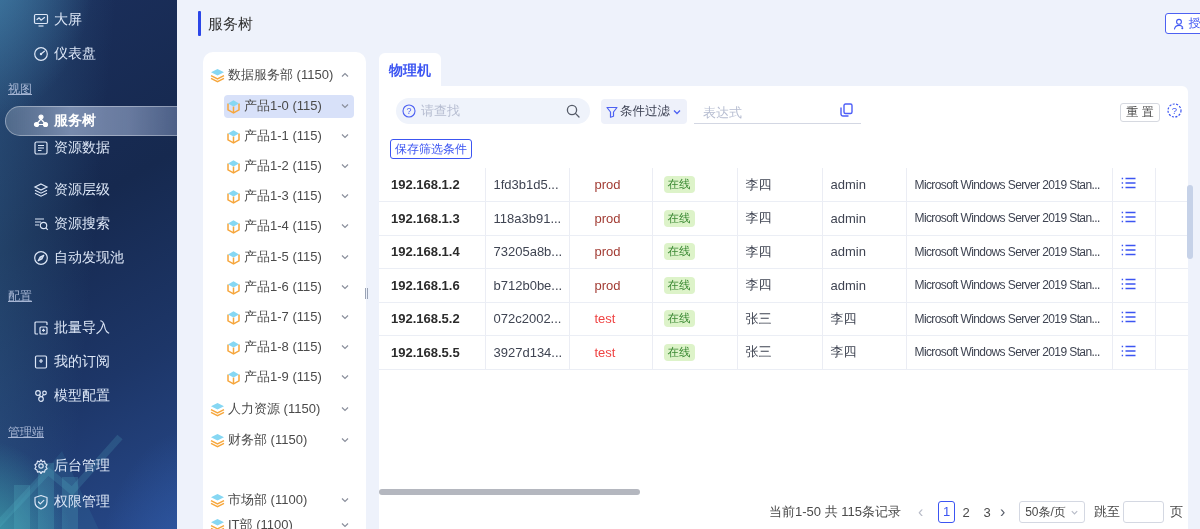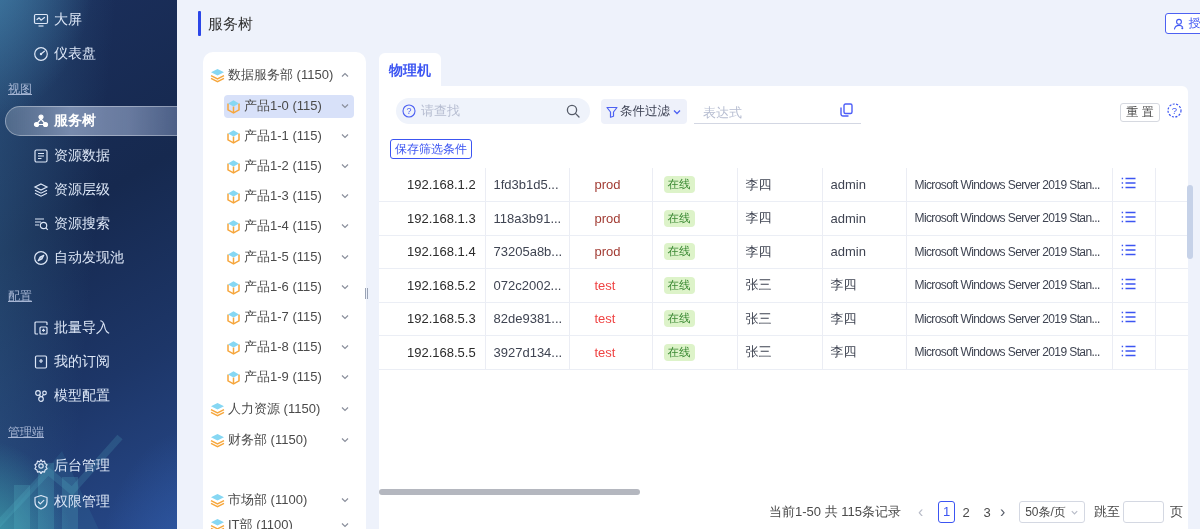--- a/index.html
+++ b/index.html
@@ -44,21 +44,21 @@
 #expr span{position:absolute;left:9px;top:5px;}
 #expr svg{position:absolute;right:8px;top:4px;}
 #resetbtn{position:absolute;left:741px;top:17px;width:40px;height:19px;border:1px solid #d6d9e0;border-radius:3px;background:#fff;color:#4a4a4a;font-size:12px;text-align:center;line-height:17px;}
 #helpq{position:absolute;left:788px;top:17px;}
 #savebtn{position:absolute;left:11px;top:53px;width:82px;height:20px;border:1px solid #3c55f2;border-radius:3px;color:#3c55f2;font-size:12px;text-align:center;line-height:18px;background:#fff;}
 
 #tbl{position:absolute;left:0;top:82px;width:809px;border-collapse:collapse;table-layout:fixed;font-size:13px;color:#3f4452;}
 #tbl th{font-weight:bold;color:#333;text-align:left;height:32px;padding:0 0 0 8px;border-bottom:1px solid #e6e9f2;border-right:1px solid #ebedf4;white-space:nowrap;overflow:hidden;}
 #tbl td{height:33.5px;padding:0 0 0 8px;border-bottom:1px solid #ebeef5;border-right:1px solid #ebedf4;white-space:nowrap;overflow:hidden;}
 #tbl th:last-child,#tbl td:last-child{border-right:none;}
-#tbl td.ip{font-weight:normal;color:#2b2b2b;padding-left:28px;}
+#tbl td.ip{font-weight:bold;color:#2b2b2b;padding-left:12px;}
 #tbl th.ip{padding-left:12px;}
 #tbl td.env{color:#a23c34;padding-left:25px;}
 #tbl td.envt{color:#ef4444;padding-left:25px;margin-left:33px;}
 .badge{display:inline-block;background:#ddf3c9;color:#3d8b35;font-size:11.5px;padding:1px 4px;border-radius:4px;margin-left:3px;}
 .sorts{display:inline-block;vertical-align:middle;margin-left:4px;}
 #tbl td.os{font-size:12px;letter-spacing:-0.6px;}
 
 #hthumb{position:absolute;left:0px;top:403px;width:261px;height:6px;background:#b4b7bf;border-radius:3px;}
 #vthumb{position:absolute;left:1187px;top:185px;width:6px;height:74px;background:#c6d2e8;border-radius:3px;}
 
@@ -89,21 +89,21 @@
         <circle cx="8" cy="8" r="1.2" fill="#dde7f7" stroke="none"></circle>
       </svg>仪表盘</div>
 <div class="mlbl" style="top:81px">视图</div>
 <div id="selpill"></div>
 <div class="mi" style="top:107px;font-weight:bold;color:#fff"><svg width="16" height="16" viewBox="0 0 16 16" fill="none" stroke="#fff" stroke-width="1.2">
         <circle cx="8" cy="4" r="2" fill="#fff"></circle>
         <circle cx="3.5" cy="11.5" r="2" fill="#fff"></circle>
         <circle cx="12.5" cy="11.5" r="2" fill="#fff"></circle>
         <path d="M8 6 L4.5 10 M8 6 L11.5 10 M5.5 11.5 h5"></path>
       </svg>服务树</div>
-<div class="mi" style="top:142px"><svg width="16" height="16" viewBox="0 0 16 16" fill="none" stroke="#dde7f7" stroke-width="1.2">
+<div class="mi" style="top:134px"><svg width="16" height="16" viewBox="0 0 16 16" fill="none" stroke="#dde7f7" stroke-width="1.2">
         <rect x="2" y="2" width="12" height="12" rx="1.5"></rect>
         <path d="M5 5.5 h6 M5 8 h6 M5 10.5 h3.5"></path>
       </svg>资源数据<svg class="mchev" viewBox="0 0 10 10" fill="none" stroke="#d9e3f5" stroke-width="1.6">
         <path d="M2 3.5 L5 6.5 8 3.5"></path>
       </svg></div>
 <div class="mi" style="top:176px"><svg width="16" height="16" viewBox="0 0 16 16" fill="none" stroke="#dde7f7" stroke-width="1.2">
         <path d="M8 2 L14 5 8 8 2 5z"></path>
         <path d="M2 8.2 L8 11.2 14 8.2"></path>
         <path d="M2 11.2 L8 14.2 14 11.2"></path>
       </svg>资源层级</div>
@@ -340,35 +340,35 @@
           <td><span class="badge">在线</span></td>
           <td>李四</td>
           <td>admin</td>
           <td class="os">Microsoft Windows Server 2019 Stan...</td>
           <td><svg width="15" height="12" viewBox="0 0 15 12" stroke="#3c55f2" stroke-width="1.3">
               <path d="M0.7 1.5 h1.4 M4.5 1.5 h10 M0.7 6 h1.4 M4.5 6 h10 M0.7 10.5 h1.4 M4.5 10.5 h10"></path>
             </svg></td>
           <td></td>
         </tr>
 <tr>
+          <td class="ip">192.168.1.6</td>
+          <td>b712b0be...</td>
+          <td class="env">prod</td>
+          <td><span class="badge">在线</span></td>
+          <td>李四</td>
+          <td>admin</td>
+          <td class="os">Microsoft Windows Server 2019 Stan...</td>
+          <td><svg width="15" height="12" viewBox="0 0 15 12" stroke="#3c55f2" stroke-width="1.3">
+              <path d="M0.7 1.5 h1.4 M4.5 1.5 h10 M0.7 6 h1.4 M4.5 6 h10 M0.7 10.5 h1.4 M4.5 10.5 h10"></path>
+            </svg></td>
+          <td></td>
+        </tr>
+<tr>
           <td class="ip">192.168.5.2</td>
           <td>072c2002...</td>
-          <td class="envt">test</td>
-          <td><span class="badge">在线</span></td>
-          <td>张三</td>
-          <td>李四</td>
-          <td class="os">Microsoft Windows Server 2019 Stan...</td>
-          <td><svg width="15" height="12" viewBox="0 0 15 12" stroke="#3c55f2" stroke-width="1.3">
-              <path d="M0.7 1.5 h1.4 M4.5 1.5 h10 M0.7 6 h1.4 M4.5 6 h10 M0.7 10.5 h1.4 M4.5 10.5 h10"></path>
-            </svg></td>
-          <td></td>
-        </tr>
-<tr>
-          <td class="ip">192.168.5.3</td>
-          <td>82de9381...</td>
           <td class="envt">test</td>
           <td><span class="badge">在线</span></td>
           <td>张三</td>
           <td>李四</td>
           <td class="os">Microsoft Windows Server 2019 Stan...</td>
           <td><svg width="15" height="12" viewBox="0 0 15 12" stroke="#3c55f2" stroke-width="1.3">
               <path d="M0.7 1.5 h1.4 M4.5 1.5 h10 M0.7 6 h1.4 M4.5 6 h10 M0.7 10.5 h1.4 M4.5 10.5 h10"></path>
             </svg></td>
           <td></td>
         </tr>

